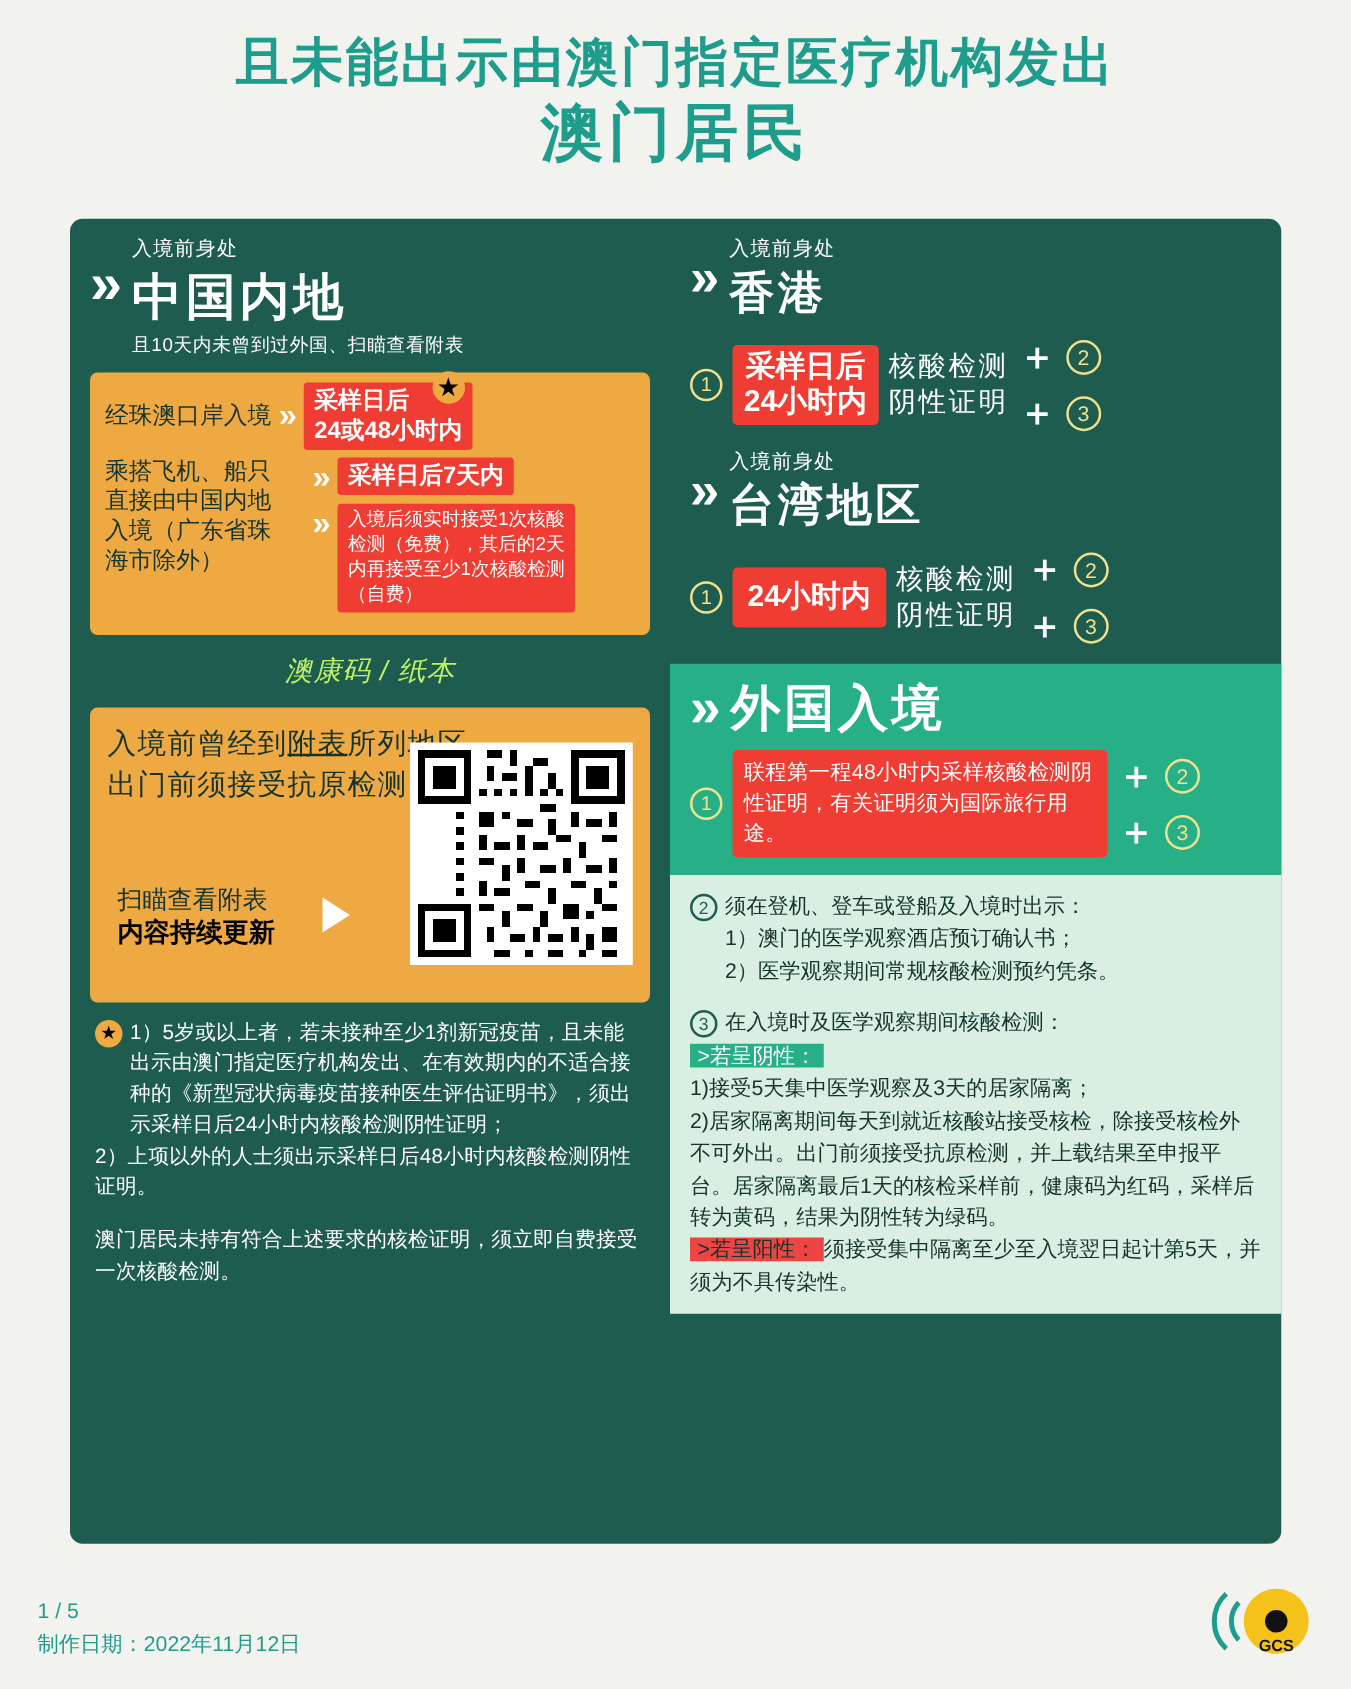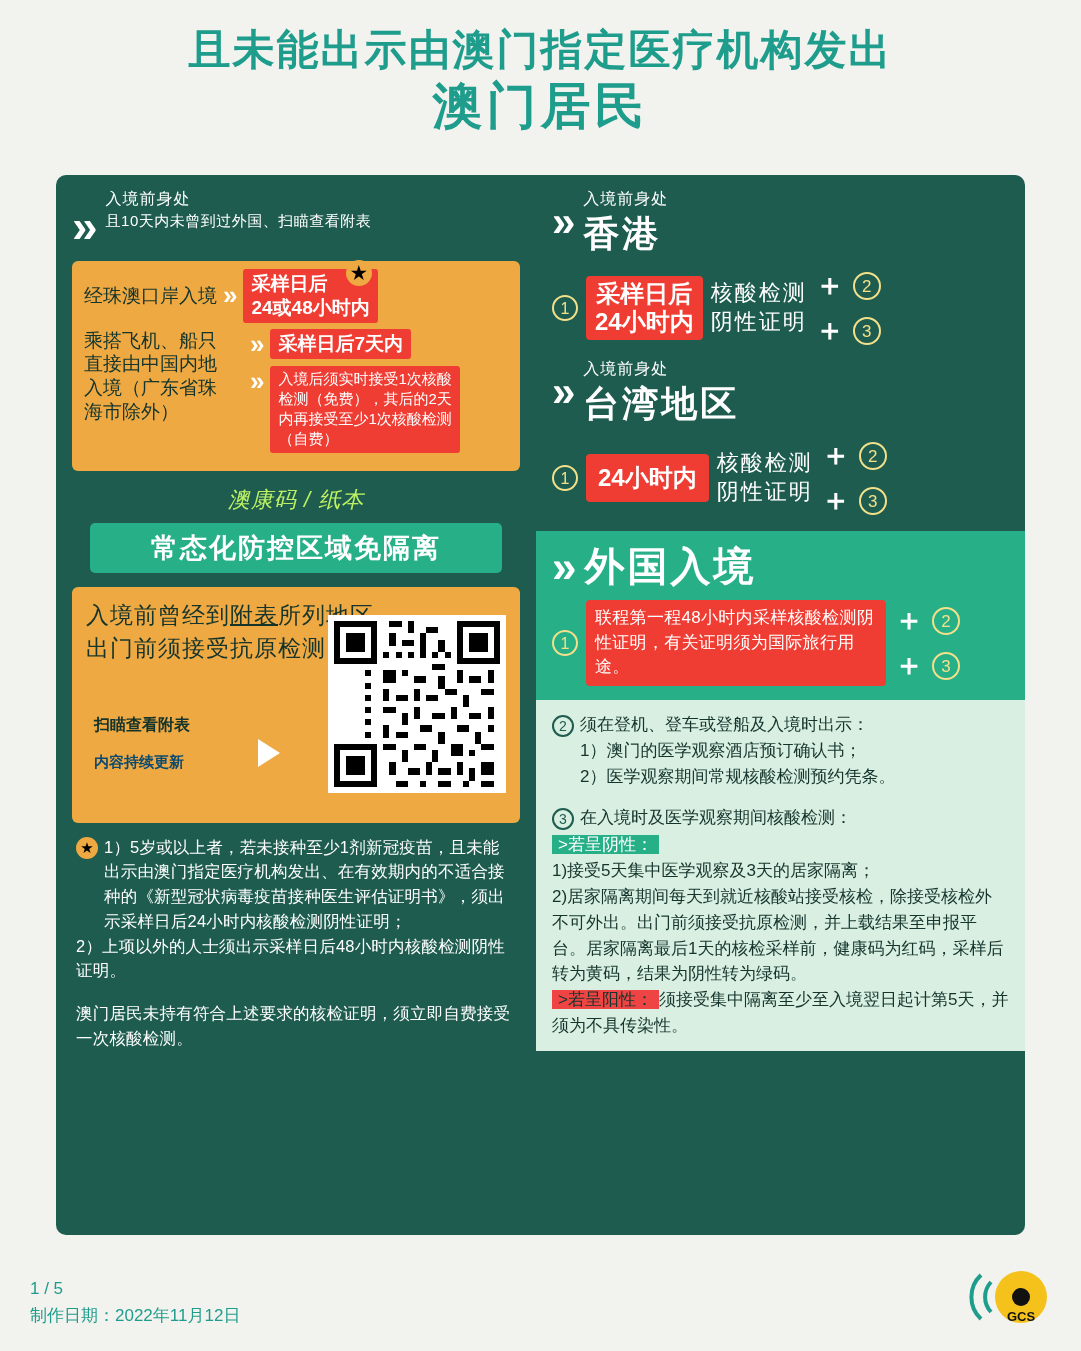--- a/index.html
+++ b/index.html
@@ -74,22 +74,22 @@
     font-size:27px; text-align:center; border-radius:5px; padding:7px 6px; letter-spacing:2px;
     width:92%;
   }
 
   .attach-box {
     background:#efa942; border-radius:6px; margin-top:14px; padding:12px 14px;
     position:relative; height:236px;
   }
   .attach-text { font-size:23px; color:#14342c; line-height:1.45; letter-spacing:1px; }
   .attach-text u { text-decoration-thickness:2px; }
-  .scan-label { position:absolute; left:22px; top:128px; font-size:16px; color:#14342c;font-weight:bold; }
-  .scan-red { position:absolute; left:22px; top:166px; font-size:15px; color:#0c4a6e; font-weight:bold; }
+  .scan-label { position:absolute; left:22px; top:140px; font-size:20px; color:#14342c; }
+  .scan-red { position:absolute; left:22px; top:166px; font-size:21px; color:#000000; font-weight:bold; }
   .play-tri {
     position:absolute; left:186px; top:152px; width:0; height:0;
     border-left:22px solid #fff; border-top:14px solid transparent; border-bottom:14px solid transparent;
   }
   .qr {
     position:absolute; right:14px; top:28px; width:178px; height:178px; background:#fff;
   }
   .qr svg { display:block; }
 
   
@@ -161,20 +161,21 @@
 </div>
 
 <div class="board">
 
   <div class="left-col">
 
     <div class="lrow">
       <span class="chev chev-big">»</span>
       <div>
         <div class="pre-label">入境前身处</div>
+        <div class="region-name mainland-name">中国内地</div>
         <div class="note-sm">且10天内未曾到过外国、扫瞄查看附表</div>
       </div>
     </div>
 
     <div class="orange-box">
 
       <div class="ob-row">
         <div class="ob-label">经珠澳口岸入境</div>
         <span class="chev-or">»</span>
         <div class="red-chip">
@@ -196,21 +197,20 @@
           </div>
           <div style="display:flex; align-items:flex-start; gap:6px;">
             <span class="chev-or">»</span>
             <div class="red-chip small" style="max-width:190px">入境后须实时接受1次核酸检测（免费），其后的2天内再接受至少1次核酸检测（自费）</div>
           </div>
         </div>
       </div>
     </div>
 
     <div class="macau-code">澳康码 / 纸本</div>
-    <div class="green-chip">常态化防控区域免隔离</div>
 
     <div class="attach-box">
       <div class="attach-text">
         <span>入境前曾经到</span><u>附表</u><span>所列地区，</span><br>
         <span>出门前须接受抗原检测。</span>
       </div>
       <div class="scan-label">扫瞄查看附表</div>
       <div class="scan-red">内容持续更新</div>
       <div class="play-tri"></div>
       <div class="qr">

